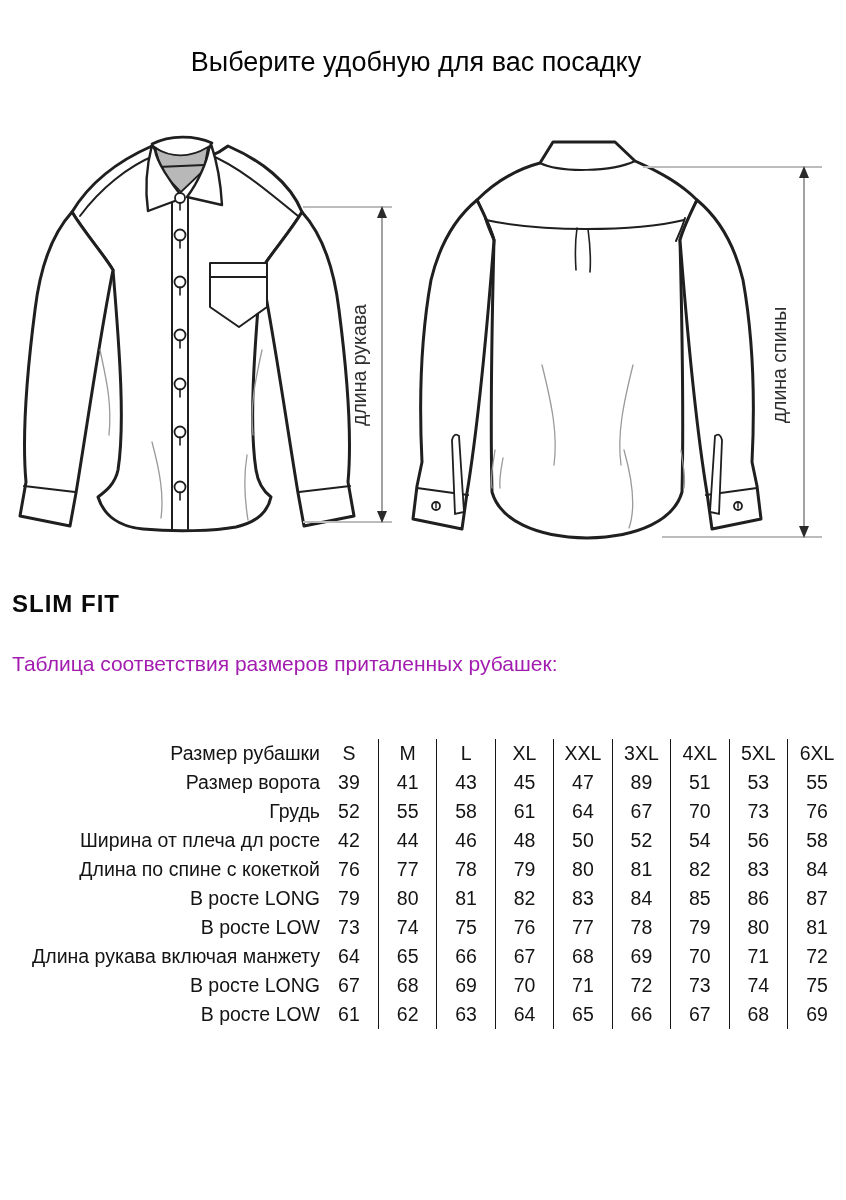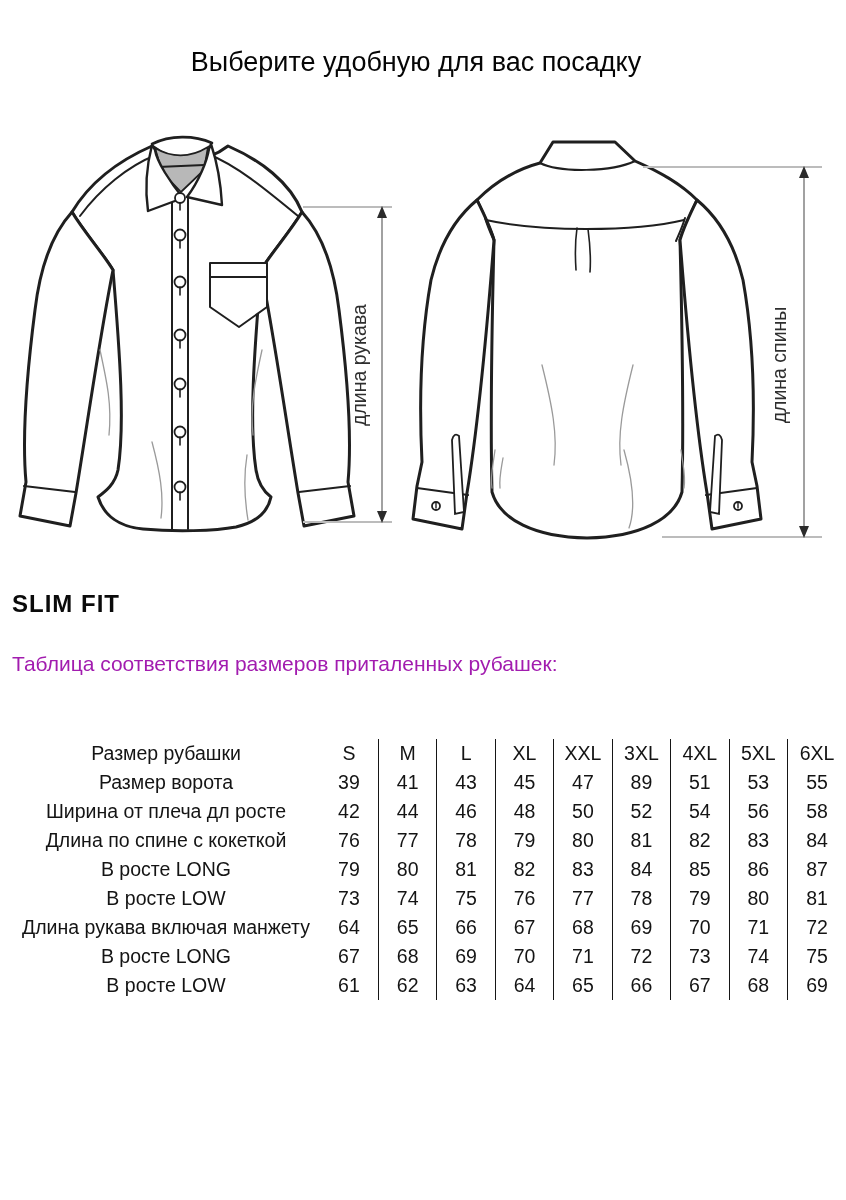--- a/index.html
+++ b/index.html
@@ -8,21 +8,21 @@
   .title{position:absolute;top:46px;left:0;width:832px;text-align:center;
          font-size:27px;line-height:32px;color:#050505;}
   .svg-front{position:absolute;left:0px;top:120px;}
   .svg-back{position:absolute;left:400px;top:120px;}
   .fit-heading{position:absolute;left:12px;top:590px;font-size:24px;font-weight:bold;
                letter-spacing:1px;color:#0a0a0a;}
   .fit-subtitle{position:absolute;left:12px;top:652px;font-size:21px;color:#a21caf;}
   table.sizes{position:absolute;left:12px;top:739px;width:834px;border-collapse:collapse;
               table-layout:fixed;font-size:19.5px;color:#141414;}
   table.sizes td{height:29px;padding:0;vertical-align:middle;white-space:nowrap;}
-  td.lbl{width:308px;text-align:center;}
+  td.lbl{width:308px;text-align:right;}
   td.val{text-align:center;}
   td.val + td.val{border-left:1.5px solid #161616;}
   svg text{font-family:"Liberation Sans","DejaVu Sans",sans-serif;fill:#2e2e2e;}
   .outline{fill:#ffffff;stroke:#1f1f1f;stroke-width:3;stroke-linejoin:round;stroke-linecap:round;}
   .detail{fill:none;stroke:#1f1f1f;stroke-width:2;stroke-linecap:round;}
   .crease{fill:none;stroke:#9a9a9a;stroke-width:1.3;stroke-linecap:round;}
   .btn{fill:#ffffff;stroke:#1f1f1f;stroke-width:1.8;}
   .refline{stroke:#bcbcbc;stroke-width:2;}
   .mline{stroke:#8a8a8a;stroke-width:1.6;}
   .ahead{fill:#2b2b2b;}
@@ -179,20 +179,32 @@
           <td class="val">41</td>
           <td class="val">43</td>
           <td class="val">45</td>
           <td class="val">47</td>
           <td class="val">89</td>
           <td class="val">51</td>
           <td class="val">53</td>
           <td class="val">55</td>
         </tr>
         <tr>
+          <td class="lbl">Грудь</td>
+          <td class="val">52</td>
+          <td class="val">55</td>
+          <td class="val">58</td>
+          <td class="val">61</td>
+          <td class="val">64</td>
+          <td class="val">67</td>
+          <td class="val">70</td>
+          <td class="val">73</td>
+          <td class="val">76</td>
+        </tr>
+        <tr>
           <td class="lbl">Ширина от плеча дл росте</td>
           <td class="val">42</td>
           <td class="val">44</td>
           <td class="val">46</td>
           <td class="val">48</td>
           <td class="val">50</td>
           <td class="val">52</td>
           <td class="val">54</td>
           <td class="val">56</td>
           <td class="val">58</td>

